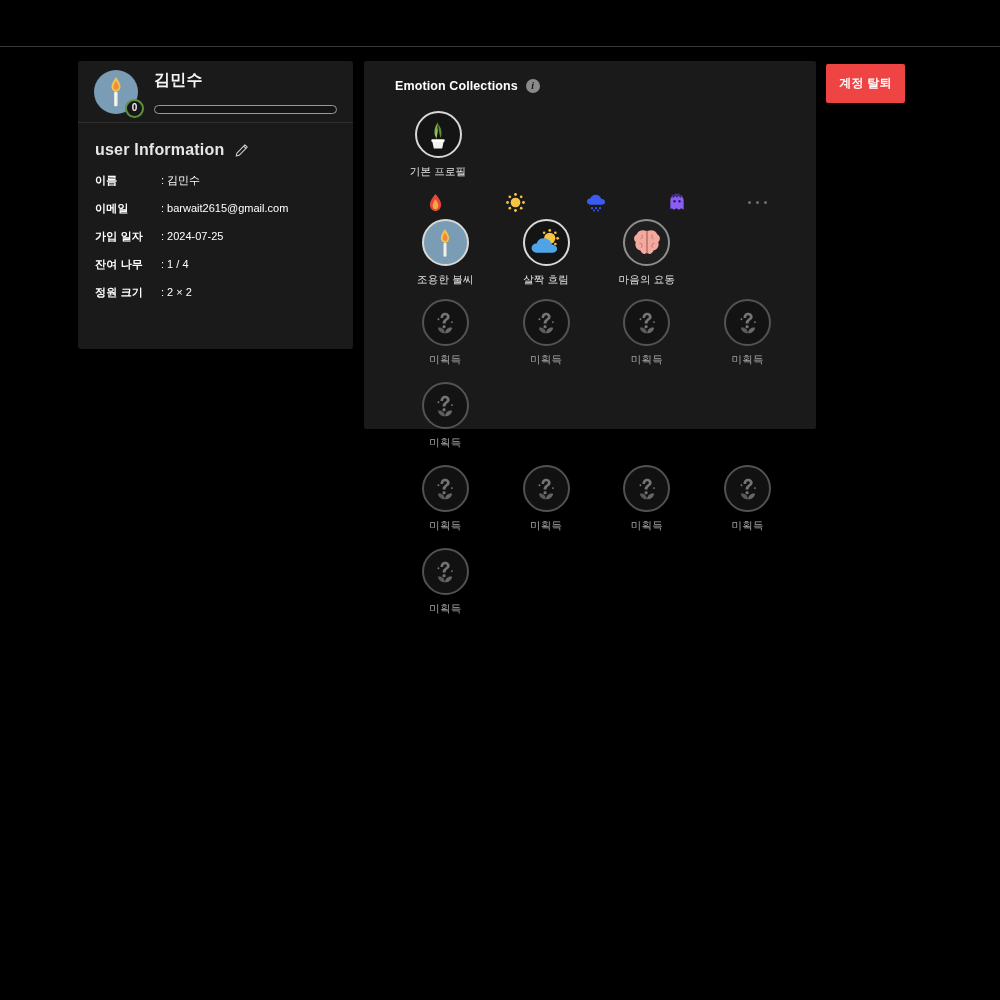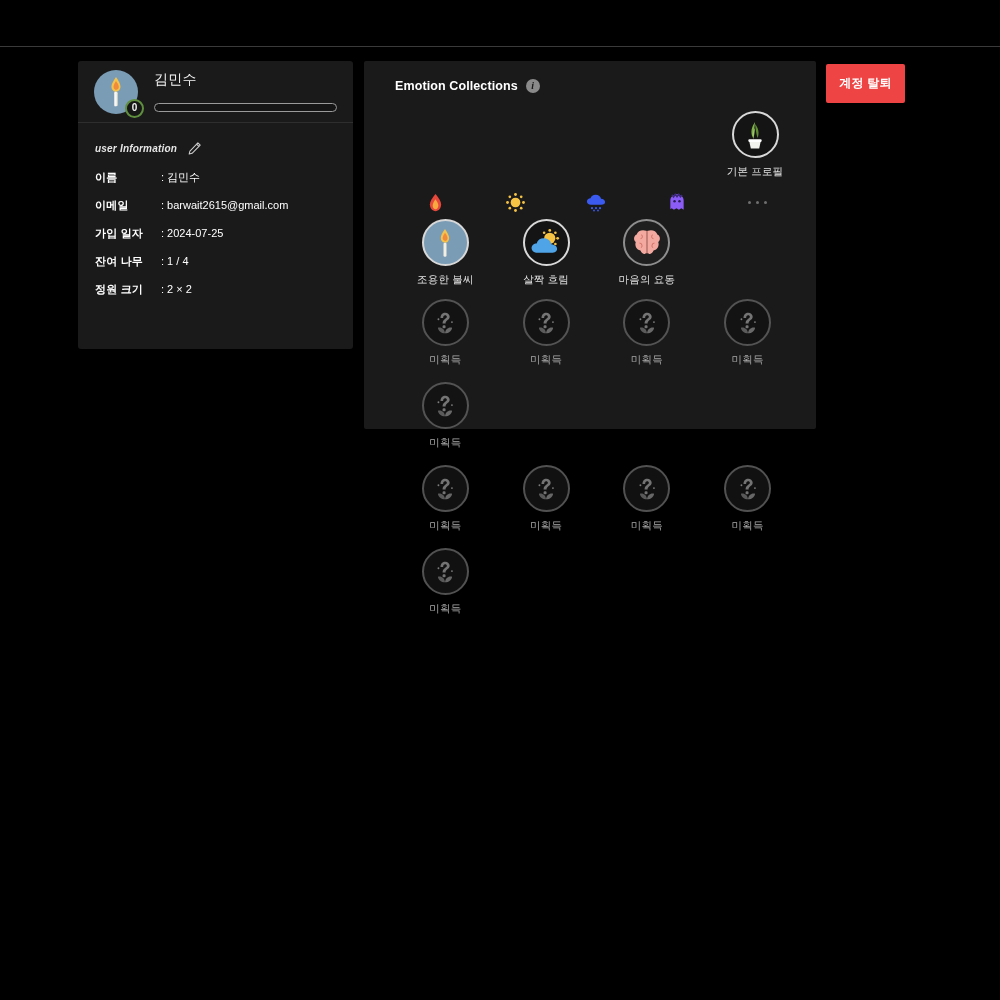--- a/index.html
+++ b/index.html
@@ -42,33 +42,33 @@
   .level-badge {
     position: absolute; right: -6px; bottom: -4px;
     width: 19px; height: 19px; border-radius: 50%;
     background: #161616; border: 2px solid #5f8f3e;
     color: #f2f2f2; font-size: 10px; font-weight: 700;
     display: flex; align-items: center; justify-content: center;
     line-height: 1;
   }
   #profile-head-right { margin-left: 16px; flex: 1 1 auto; min-width: 0; }
   #profile-name {
-    color: #f4f4f4; font-size: 14px; font-weight: 400;
+    color: #f4f4f4; font-size: 16px; font-weight: 700;
     letter-spacing: .2px; margin-bottom: 14px;
   }
   #xp-track {
     height: 9px; border-radius: 5px;
     border: 1px solid #9a9a9a; background: #151515;
     position: relative; overflow: hidden;
   }
   #xp-fill { height: 100%; background: #5f8f3e; border-radius: 5px 0 0 5px; }
 
   #profile-body { padding: 18px 17px 0 17px; }
   #info-title-row { display: flex; align-items: center; gap: 10px; margin-bottom: 14px; }
-  #info-title { color: #e6e6e6; font-size: 10px; font-weight: 700; letter-spacing: .2px; font-style: italic; }
+  #info-title { color: #e6e6e6; font-size: 16px; font-weight: 700; letter-spacing: .2px; }
   .pencil-icon { display: block; }
 
   .info-row { display: flex; align-items: baseline; margin-bottom: 13px; font-size: 11px; }
   .info-label { width: 66px; flex: 0 0 66px; color: #ffffff; font-weight: 700; letter-spacing: .2px; }
   .info-value { color: #ffffff; font-weight: 400; white-space: nowrap; }
 
   
   #collections {
     position: absolute; left: 364px; top: 61px;
     width: 452px; height: 368px;
@@ -80,21 +80,21 @@
   #coll-title { color: #ffffff; font-size: 12.5px; font-weight: 700; letter-spacing: .1px; }
   .info-icon-circle {
     width: 14px; height: 14px; border-radius: 50%;
     background: #8a8a8a; color: #1a1a1a;
     font-size: 10px; font-weight: 700; font-style: italic;
     font-family: "Liberation Serif", serif;
     display: flex; align-items: center; justify-content: center; line-height: 1;
   }
 
   
-  #default-row { display: flex; justify-content: flex-end; margin-top: 18px; }
+  #default-row { display: flex; justify-content: flex-start; margin-top: 18px; }
   .cell { width: 86px; text-align: center; }
   .cell-icon {
     width: 47px; height: 47px; border-radius: 50%;
     margin: 0 auto;
     display: flex; align-items: center; justify-content: center;
     overflow: hidden;
   }
   .ring-light { border: 2px solid #d8d8d8; background: #141414; }
   .ring-dim   { border: 2px solid #8e8e8e; background: #1f1f1f; }
   .cell-label { margin-top: 7px; font-size: 10.5px; color: #e3e3e3; letter-spacing: .2px; }

